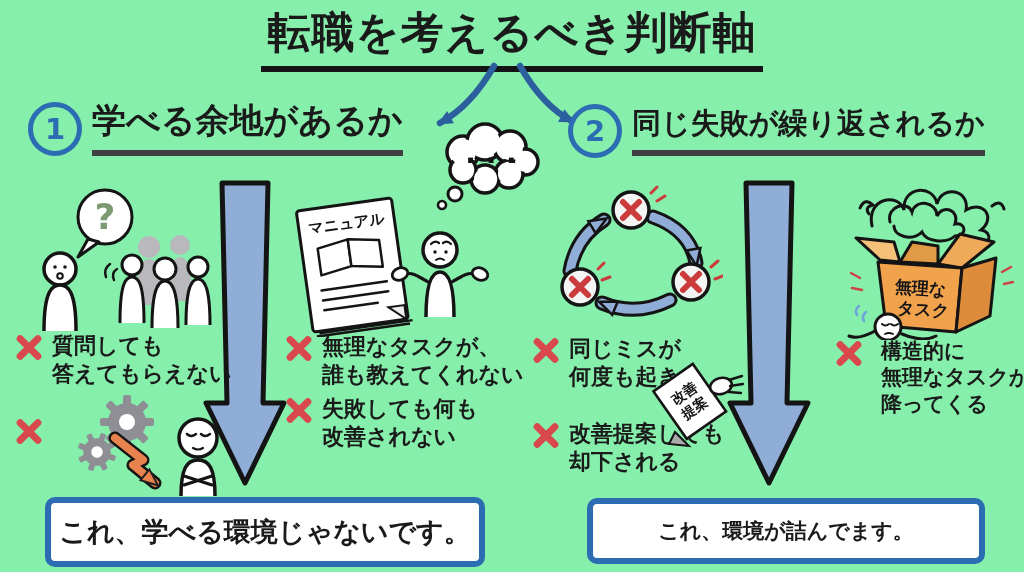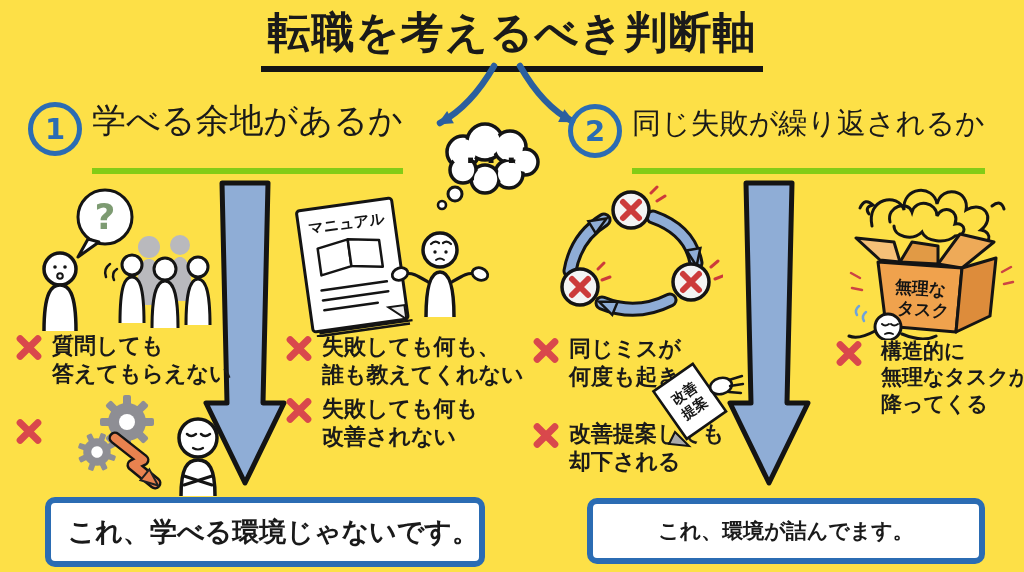--- a/index.html
+++ b/index.html
@@ -1,57 +1,57 @@
 <!DOCTYPE html>
 <html><head>
 <meta charset="utf-8">
 <style>
   html,body{margin:0;padding:0;background:#e9e9e9;}
   .canvas{
-    position:relative;width:1024px;height:572px;background:#fde047;
+    position:relative;width:1024px;height:572px;background:#86efac;
     font-family:"DejaVu Sans",sans-serif;color:#1a1a1a;overflow:hidden;
   }
   .abs{position:absolute;}
   
   .title-wrap{position:absolute;top:4px;left:0;width:1024px;text-align:center;}
   .title-text{
     display:inline-block;font-size:43px;font-weight:bold;letter-spacing:1px;
     border-bottom:6px solid #141414;padding:0 6px 4px 6px;
   }
   
   .heading{position:absolute;display:flex;align-items:flex-start;gap:10px;}
   .num-circle{
     width:44px;height:44px;border:5px solid #2b6cb3;border-radius:50%;
     display:flex;align-items:center;justify-content:center;
     font-size:29px;font-weight:bold;color:#2b6cb3;flex:0 0 auto;margin-top:4px;
   }
   .heading-text{
-    font-weight:normal;white-space:nowrap;
-    border-bottom:6px solid #84cc16;padding-bottom:24px;
+    font-weight:bold;white-space:nowrap;
+    border-bottom:6px solid #404040;padding-bottom:6px;
   }
   .heading-text.h1{font-size:34px;}
   .heading-text.h2{font-size:29px;padding-top:4px;}
   
   .xitem{position:absolute;display:flex;gap:10px;align-items:flex-start;}
   .cross{width:26px;height:26px;position:relative;flex:0 0 auto;margin-top:2px;}
   .cross::before,.cross::after{
     content:"";position:absolute;left:-3px;top:10px;width:32px;height:7px;
     border-radius:4px;background:#d9484c;
   }
   .cross::before{transform:rotate(45deg);}
   .cross::after{transform:rotate(-45deg);}
   .xlines{font-weight:bold;font-size:22px;line-height:1.25;white-space:nowrap;}
   .xlines.small{font-size:21px;margin-left:9px;}
   
   .conclusion{
     position:absolute;background:#ffffff;border:6px solid #2b6cb3;border-radius:10px;
     display:flex;align-items:center;justify-content:center;
     font-weight:bold;white-space:nowrap;
   }
-  .conclusion.c1{left:45px;top:497px;width:428px;height:58px;font-size:27px;justify-content:flex-end;}
+  .conclusion.c1{left:45px;top:497px;width:428px;height:58px;font-size:27px;}
   .conclusion.c2{left:587px;top:498px;width:386px;height:54px;font-size:21px;}
   svg text{font-family:"DejaVu Sans",sans-serif;}
 </style>
 </head>
 <body>
 
 <div class="canvas">
 
   <div class="title-wrap">
     <span class="title-text">転職を考えるべき判断軸</span>
@@ -219,21 +219,21 @@
     <path d="M138 125 C138 90 144 80 152 80 C160 80 166 90 166 125" fill="#ffffff" stroke="#141414" stroke-width="3.5"></path>
     <path d="M140 90 C130 84 124 80 117 82" fill="none" stroke="#141414" stroke-width="3.2" stroke-linecap="round"></path>
     <ellipse cx="112" cy="82" rx="8" ry="6" transform="rotate(-20 112 82)" fill="#ffffff" stroke="#141414" stroke-width="2.8"></ellipse>
     <path d="M164 90 C174 84 180 80 187 82" fill="none" stroke="#141414" stroke-width="3.2" stroke-linecap="round"></path>
     <ellipse cx="192" cy="82" rx="8" ry="6" transform="rotate(20 192 82)" fill="#ffffff" stroke="#141414" stroke-width="2.8"></ellipse>
   </svg>
 
   <div class="xitem" style="left:286px;top:333px;">
     <span class="cross"></span>
     <div class="xlines">
-      <div>失敗しても何も、</div>
+      <div>無理なタスクが、</div>
       <div>誰も教えてくれない</div>
     </div>
   </div>
 
   <div class="xitem" style="left:286px;top:395px;">
     <span class="cross"></span>
     <div class="xlines">
       <div>失敗しても何も</div>
       <div>改善されない</div>
     </div>

